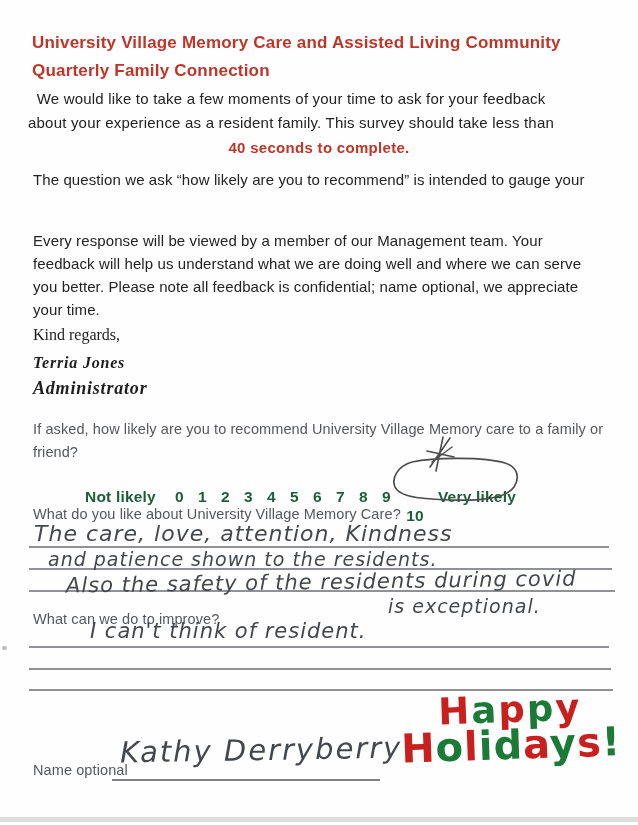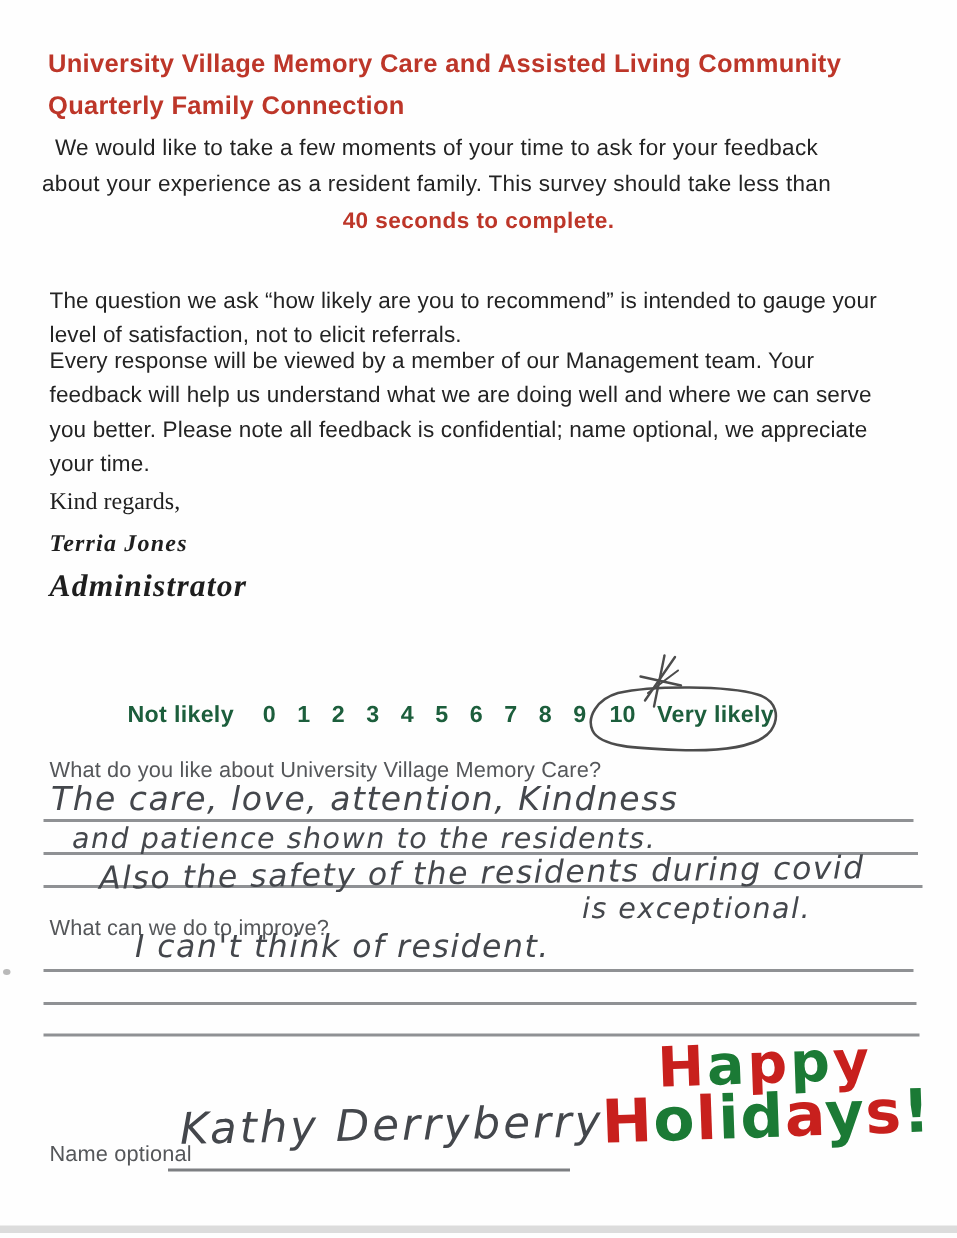--- a/index.html
+++ b/index.html
@@ -23,21 +23,21 @@
   .script { font-family:"Liberation Serif", serif; font-style:italic;
             font-weight:bold; letter-spacing:.8px; }
   
   .q { color:#55575a; font-size:14.5px; line-height:23px; letter-spacing:.1px; }
   
   .scale { left:85px; top:468px; display:flex; align-items:center;
            color:#1c5e3c; font-weight:bold; font-size:15.5px; }
   .scale .num { display:inline-block; width:23px; text-align:center; }
   .scale .edge-label { letter-spacing:.2px; }
   .circled { position:relative; display:flex; align-items:center; padding:0 6px 0 2px; }
-  .circled .num { width:30px; }
+  .circled .num { width:30px;margin-top:39px; }
   .hand-circle-svg { position:absolute; left:-8px; top:-12px; pointer-events:none; }
   .x-mark-svg { position:absolute; left:26px; top:-33px; pointer-events:none; }
   
   .hand { font-family:"DejaVu Sans", sans-serif; font-style:italic;
           color:#44474c; letter-spacing:1px; white-space:nowrap; }
   .rule { height:0; border-bottom:2px solid #8f9194; }
   .sig-rule { height:0; border-bottom:2px solid #7d7f82; }
   
   .holiday { left:388px; top:693px; width:245px; text-align:center;
              transform:rotate(-2deg); font-family:"DejaVu Sans", sans-serif;
@@ -52,36 +52,39 @@
 
 <div class="page">
 
   <div class="abs title" style="top:33px;">University Village Memory Care and Assisted Living Community</div>
   <div class="abs title" style="top:61px;">Quarterly Family Connection</div>
 
   <div class="abs intro" style="top:90px;">We would like to take a few moments of your time to ask for your feedback</div>
   <div class="abs intro" style="top:114px;">about your experience as a resident family. This survey should take less than</div>
   <div class="abs intro-red" style="top:139px;">40 seconds to complete.</div>
 
-  <div class="abs para" style="top:189px;">
+  <div class="abs para" style="top:168px;">
     <div>The question we ask “how likely are you to recommend” is intended to gauge your</div>
-    <div>level of satisfaction, not to elicit referrals.</div>
   </div>
 
   <div class="abs para" style="top:229px;">
     <div>Every response will be viewed by a member of our Management team. Your</div>
     <div>feedback will help us understand what we are doing well and where we can serve</div>
     <div>you better. Please note all feedback is confidential; name optional, we appreciate</div>
     <div>your time.</div>
   </div>
 
   <div class="abs serif" style="left:33px; top:326px; font-size:16px; color:#1e1e1e;">Kind regards,</div>
   <div class="abs script" style="left:33px; top:354px; font-size:16px; color:#1e1e1e;">Terria Jones</div>
-  <div class="abs script" style="left:33px; top:378px; font-size:21px; color:#1e1e1e;">Administrator</div>
+  <div class="abs script" style="left:33px; top:378px; font-size:18px; color:#1e1e1e;">Administrator</div>
 
+  <div class="abs q" style="left:33px; top:418px; width:580px;">
+    <div>If asked, how likely are you to recommend University Village Memory care to a family or</div>
+    <div>friend?</div>
+  </div>
 
   <div class="abs scale">
     <span class="edge-label" style="margin-right:12px;">Not likely</span>
     <span class="num">0</span>
     <span class="num">1</span>
     <span class="num">2</span>
     <span class="num">3</span>
     <span class="num">4</span>
     <span class="num">5</span>
     <span class="num">6</span>

